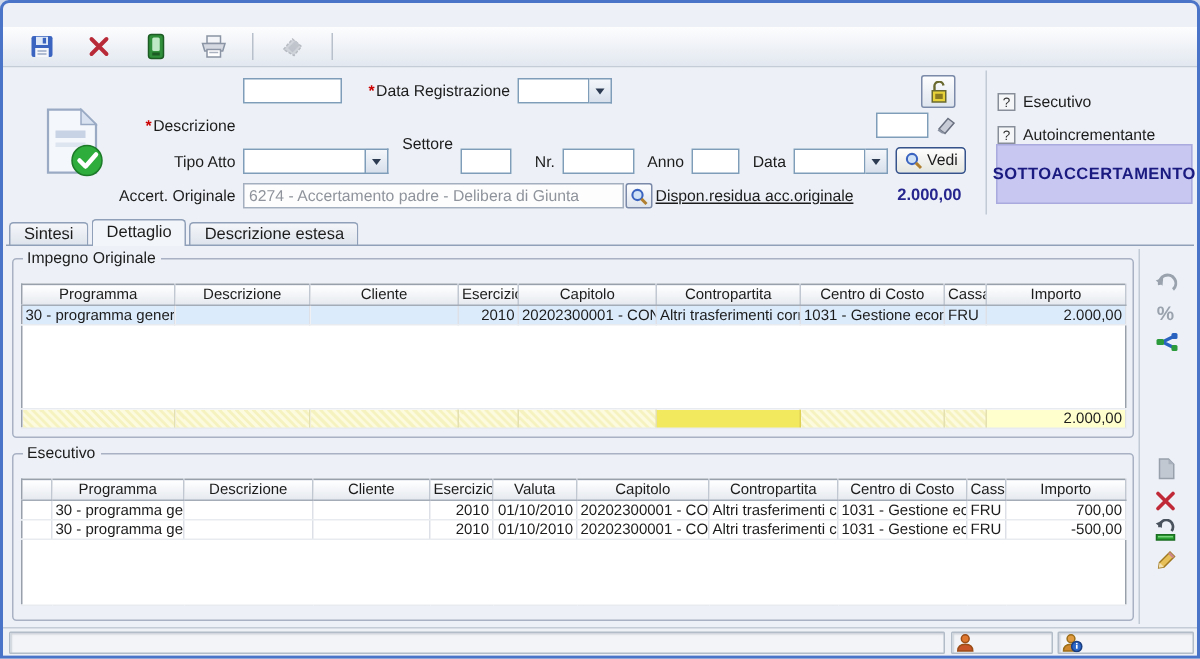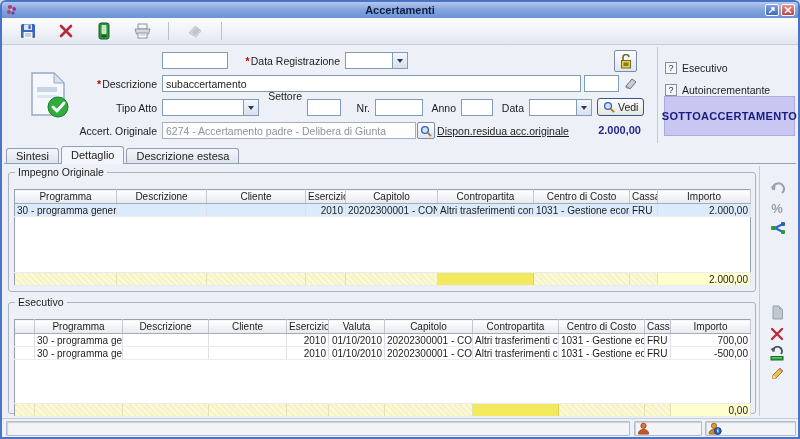--- a/index.html
+++ b/index.html
@@ -82,42 +82,20 @@
   .sc-1 { left:4px; width:624px; }
   .sc-2 { left:632px; width:68px; }
   .sc-3 { left:703px; width:91px; }
   .status-cell svg { margin-left:2px; }
 </style>
 </head>
 <body>
 
 <div id="window">
 
-  <div class="titlebar">
-    <svg class="win-ico" viewBox="0 0 14 12">
-      <circle cx="5" cy="3" r="2" fill="#b0308e"></circle>
-        <circle cx="9" cy="5" r="2" fill="#8e30b0"></circle>
-      <circle cx="4" cy="8" r="2" fill="#c04060"></circle>
-        <circle cx="8" cy="9" r="1.6" fill="#6040b0"></circle>
-      <circle cx="6.5" cy="5.8" r="1.2" fill="#e0d040"></circle>
-    </svg>
-    <div class="title-text">Accertamenti</div>
-    <div class="tb-btns">
-      <div class="tb-btn btn-max">
-        <svg width="8" height="8" viewBox="0 0 8 8">
-          <path d="M1 7 L6 2 M3 2 H6 V5" stroke="#fff" stroke-width="1.4" fill="none"></path>
-        </svg>
-      </div>
-      <div class="tb-btn btn-close">
-        <svg width="8" height="8" viewBox="0 0 8 8">
-          <path d="M1 1 L7 7 M7 1 L1 7" stroke="#fff" stroke-width="1.5"></path>
-        </svg>
-      </div>
-    </div>
-  </div>
 
   <div class="toolbar">
     <div class="tool-btn">
       <svg width="18" height="18" viewBox="0 0 18 18">
         <rect x="2" y="2" width="14" height="14" rx="1.5" fill="#3a64c0"></rect>
         <rect x="5" y="2.5" width="8" height="5.5" fill="#dfe8f6"></rect>
         <rect x="9.5" y="3.2" width="2.2" height="3.8" fill="#3a64c0"></rect>
         <rect x="4.5" y="10" width="9" height="6" fill="#f4f6fa"></rect>
         <line x1="6" y1="12" x2="12" y2="12" stroke="#9aa8c4" stroke-width="1"></line>
         <line x1="6" y1="14" x2="12" y2="14" stroke="#9aa8c4" stroke-width="1"></line>
@@ -174,21 +152,20 @@
         </div>
       <div class="sq-btn" style="left:612px; top:5px; width:23px; height:22px;">
         <svg width="14" height="15" viewBox="0 0 14 15">
           <path d="M4 7 V4 a3 3 0 0 1 6 -1" fill="none" stroke="#6a6a30" stroke-width="1.6"></path>
           <rect x="2.5" y="6.5" width="9" height="7.5" fill="#e8d23a" stroke="#6a6a30"></rect>
           <rect x="4.5" y="8.5" width="5" height="3.5" fill="#8a7a20"></rect>
         </svg>
       </div>
 
       <div class="lbl" style="left:30px; top:32px; width:125px;"><span class="star">*</span><span>Descrizione</span></div>
-      <input class="fld" style="left: 160px; top: 30px; width: 419px;" value="subaccertamento">
       <input class="fld" style="left: 582px; top: 30px; width: 35px;" value="">
       <div class="sq-btn" style="left:620px; top:30px; width:18px; height:17px; border-color:transparent; background:transparent;">
         <svg width="14" height="13" viewBox="0 0 14 13">
           <path d="M2 9 L8 2 L12 5 L6 12 Z" fill="#c8ccd6" stroke="#6a7080"></path>
           <path d="M2 9 L6 12 L4 12 L1 10 Z" fill="#8a92a2"></path>
         </svg>
       </div>
 
       <div class="lbl" style="left:30px; top:56px; width:125px;"><span>Tipo Atto</span></div>
       <input class="fld" style="left: 160px; top: 54px; width: 82px;" value="">
@@ -370,33 +347,20 @@
           <td class="num">01/10/2010</td>
           <td>20202300001 - CON</td>
           <td>Altri trasferimenti cor</td>
           <td>1031 - Gestione ecor</td>
           <td>FRU</td>
           <td class="num">-500,00</td>
         </tr>
         <tr>
               <td class="spacer" colspan="11" style="height:44px;"></td>
             </tr>
-        <tr>
-          <td class="hatch"></td>
-          <td class="hatch"></td>
-          <td class="hatch"></td>
-          <td class="hatch"></td>
-          <td class="hatch"></td>
-          <td class="hatch"></td>
-          <td class="hatch"></td>
-          <td class="bright"></td>
-          <td class="hatch"></td>
-          <td class="hatch"></td>
-          <td class="total">0,00</td>
-        </tr>
       </tbody>
         </table>
     </fieldset>
 
     <div class="side-btn" style="top:258px;">
       <svg width="13" height="15" viewBox="0 0 13 15">
         <path d="M2 1 H8 L11.5 4.5 V14 H2 Z" fill="#c2c8d2" stroke="#98a0ac"></path>
         <path d="M8 1 L8 4.5 L11.5 4.5 Z" fill="#a8b0bc"></path>
       </svg>
     </div>

